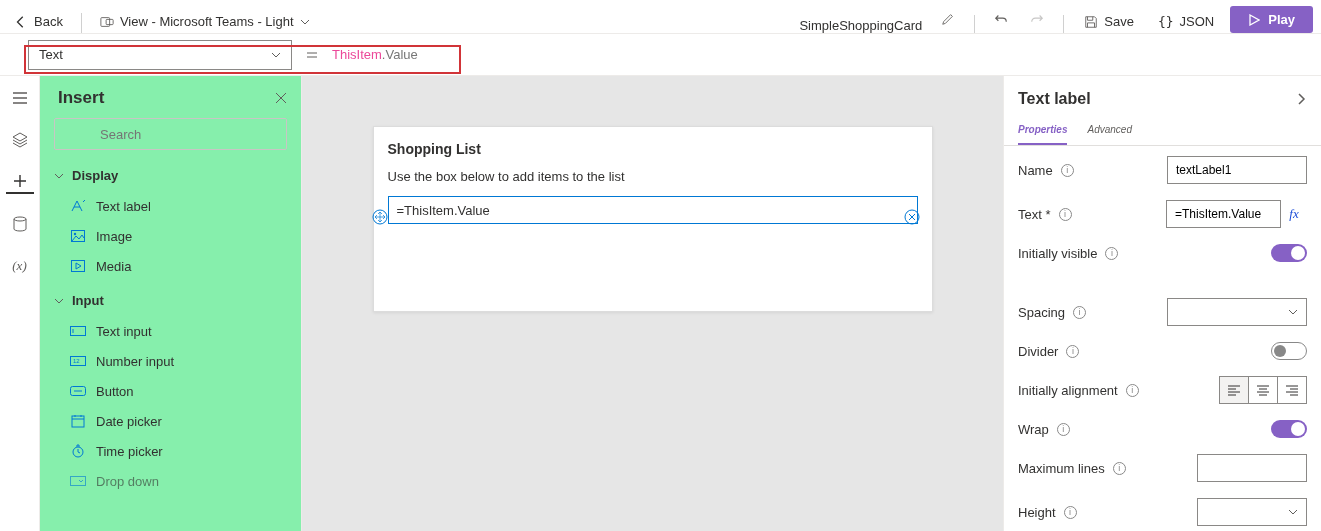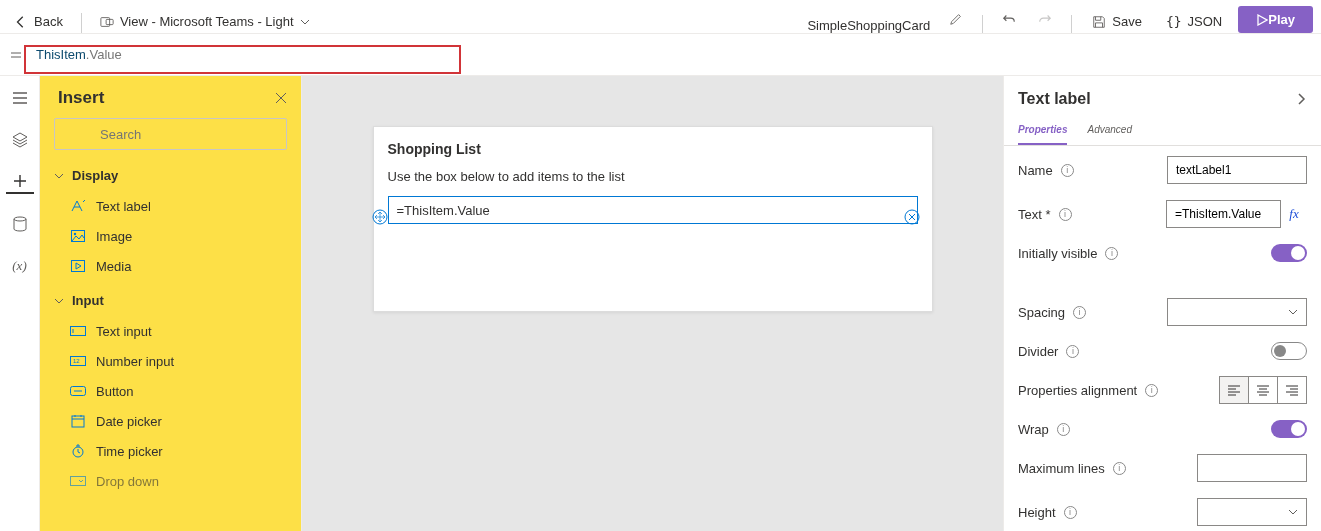--- a/index.html
+++ b/index.html
@@ -9,38 +9,38 @@
   .topbar { height: 34px; background: #ffffff; display: flex; align-items: flex-end; padding: 0 8px; gap: 8px; border-bottom: 1px solid #edebe9; }
   .topbar .back-btn { display: flex; align-items: center; gap: 6px; cursor: pointer; padding: 4px 6px; }
   .topbar .back-btn svg { width: 14px; height: 14px; }
   .topbar .sep { width: 1px; height: 20px; background: #d0d0d0; margin: 0 4px; }
   .topbar .view-chip { display: flex; align-items: center; gap: 6px; cursor: pointer; padding: 4px 6px; }
   .topbar .spacer { flex: 1; }
   .topbar .appname { padding: 0 4px; }
   .topbar .icon-btn { width: 28px; height: 28px; display: flex; align-items: center; justify-content: center; cursor: pointer; border-radius: 2px; }
   .topbar .disabled { opacity: .35; cursor: default; }
   .topbar .text-btn { display: flex; align-items: center; gap: 6px; padding: 4px 8px; cursor: pointer; }
-  .topbar .play-btn { background: #8661c5; color: #fff; padding: 6px 18px; border-radius: 3px; display: flex; align-items: center; font-weight: 600; cursor: pointer; }
+  .topbar .play-btn { background: #8661c5; color: #fff; padding: 6px 18px; border-radius: 3px; display: flex; gap: 8px; align-items: center; font-weight: 600; cursor: pointer; }
   .thin-sep { width: 1px; height: 18px; background: #d0d0d0; margin: 0 4px; }
 
   
   .formula-row { height: 42px; background: #ffffff; display: flex; align-items: center; padding: 0 6px; gap: 10px; border-bottom: 1px solid #edebe9; }
   .prop-select { width: 264px; height: 30px; border: 1px solid #8a8886; background: #fff; display: flex; align-items: center; justify-content: space-between; padding: 0 10px; cursor: pointer; margin-left: 22px; }
   .fx-eq { display: flex; align-items: center; justify-content: center; width: 20px; color: #605e5c; }
   .formula-input { flex: 0 0 130px; font-family: Consolas, monospace; font-size: 13px; }
   .formula-input .dim { color: #777; }
-  .formula-input .tok { color: #0c4a6e; }
+  .formula-input .tok { color: #ec4899; }
   .highlight-box { position: absolute; top: 45px; left: 24px; width: 437px; height: 29px; border: 2px solid #d13438; pointer-events: none; }
 
   
   .main { display: flex; height: calc(100% - 76px); }
   .rail { width: 40px; background: #ffffff; border-right: 1px solid #edebe9; display: flex; flex-direction: column; align-items: center; padding-top: 10px; gap: 18px; }
   .rail .rail-item { width: 28px; height: 24px; display: flex; align-items: center; justify-content: center; cursor: pointer; color: #605e5c; }
   .rail .rail-item.active { border-bottom: 2px solid #323130; }
-  .insert-panel { width: 262px; background: #fde047; border-right: 1px solid #edebe9; display: flex; flex-direction: column; overflow-y: hidden; }
+  .insert-panel { width: 262px; background: #86efac; border-right: 1px solid #edebe9; display: flex; flex-direction: column; overflow-y: hidden; }
   .insert-panel .panel-head { display: flex; align-items: center; justify-content: space-between; padding: 12px 14px 10px 18px; }
   .insert-panel .panel-head h2 { font-size: 17px; font-weight: 600; }
   .insert-panel .close-btn { cursor: pointer; color: #605e5c; font-size: 15px; }
   .search-wrap { margin: 0 14px 12px 14px; }
   .search-input { width: 100%; height: 32px; border: 1px solid #c8c6c4; border-radius: 2px; display: flex; align-items: center; padding: 0 24px; gap: 21px; color: #605e5c; }
   .search-input input { border: none; outline: none; flex: 1; font-size: 13px; background: transparent; }
 
   .group-head { display: flex; align-items: center; gap: 8px; padding: 6px 14px; font-weight: 600; cursor: pointer; }
   .group-items { padding: 2px 0 6px 0; }
   .group-item { display: flex; align-items: center; gap: 10px; padding: 7px 14px 7px 30px; cursor: pointer; }
@@ -133,20 +133,26 @@
   </div>
   <div class="play-btn">
     <svg width="12" height="12" viewBox="0 0 12 12">
         <path d="M2 1 L11 6 L2 11 Z" fill="none" stroke="#fff" stroke-width="1.3"></path>
       </svg>
     <span>Play</span>
   </div>
 </div>
 
 <div class="formula-row">
+  <div class="prop-select">
+    <span>Text</span>
+    <svg width="10" height="10" viewBox="0 0 10 10">
+        <path d="M1 3 L5 7 L9 3" stroke="#605e5c" fill="none"></path>
+      </svg>
+  </div>
   <div class="fx-eq">
     <svg width="14" height="14" viewBox="0 0 14 14">
         <path d="M2 5 H12 M2 9 H12" stroke="#605e5c" stroke-width="1"></path>
       </svg>
   </div>
   <div class="formula-input">
     <span class="tok">ThisItem</span><span class="dim">.Value</span>
   </div>
 </div>
 <div class="highlight-box"></div>
@@ -375,21 +381,21 @@
       </div>
       <div class="prop-row">
         <span class="label">
             <span>Divider</span>
             <span class="info">i</span>
           </span>
         <div class="toggle off"></div>
       </div>
       <div class="prop-row">
         <span class="label">
-            <span>Properties alignment</span>
+            <span>Initially alignment</span>
             <span class="info">i</span>
           </span>
         <div class="align-group">
           <div class="align-btn active">
               <svg width="14" height="12" viewBox="0 0 14 12">
                 <path d="M1 2 H13 M1 5 H9 M1 8 H13 M1 11 H9" stroke="#323130"></path>
               </svg>
             </div>
           <div class="align-btn">
               <svg width="14" height="12" viewBox="0 0 14 12">

